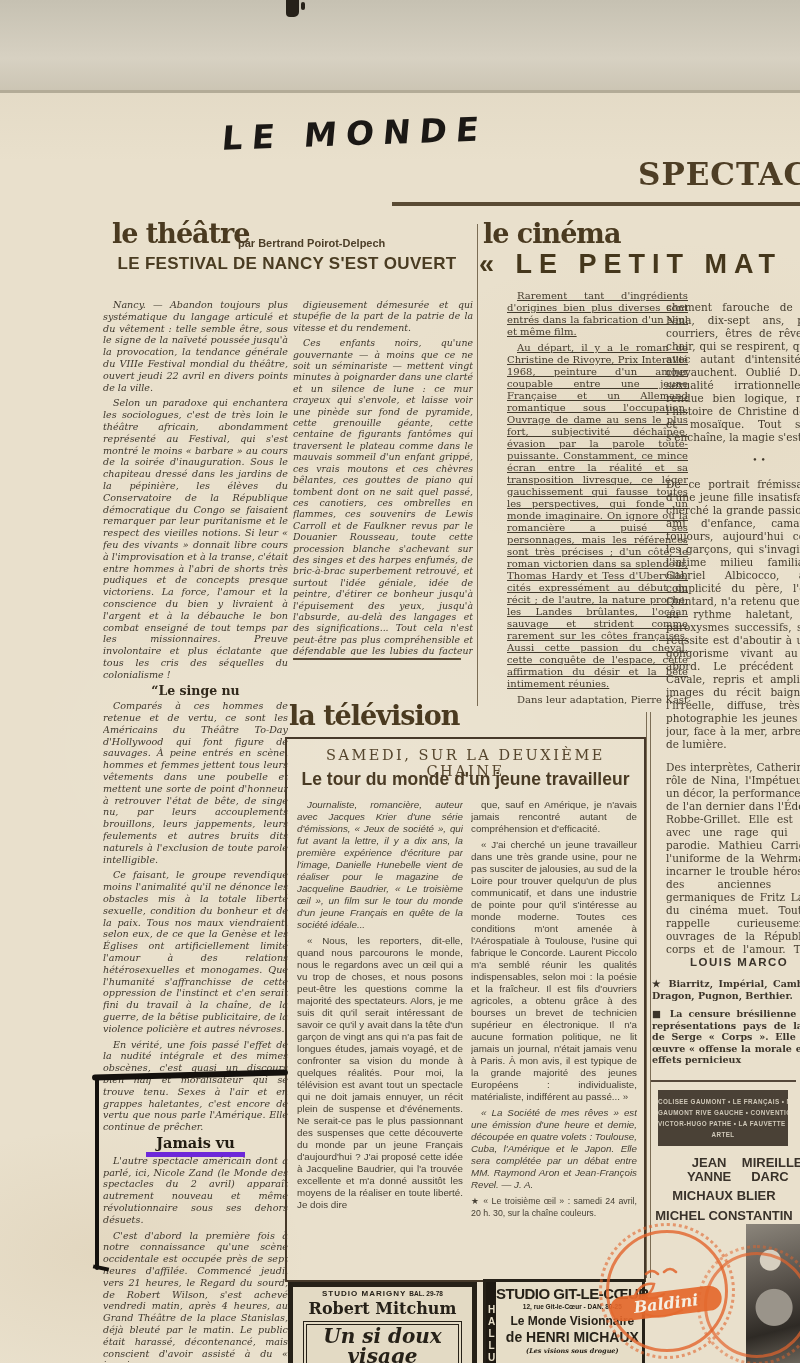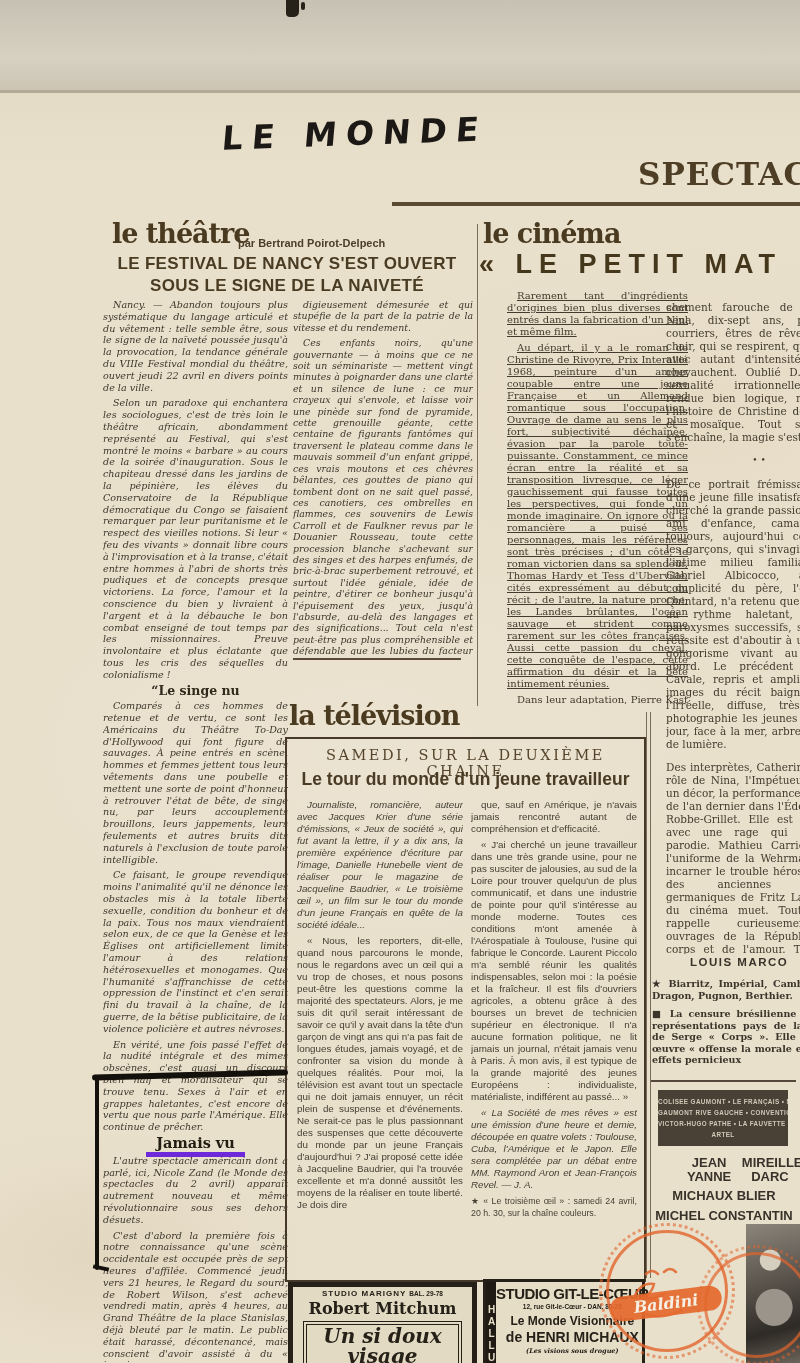--- a/index.html
+++ b/index.html
@@ -130,21 +130,20 @@
   <div class="blot"></div>
   <div class="blot2"></div>
 
   <div class="handwritten">LE MONDE</div>
   <div class="masthead">SPECTAC</div>
   <div class="masthead-rule"></div>
 
   <div class="sec-title" style="left:112px;top:218px;">le théâtre</div>
   <div class="byline">par Bertrand Poirot-Delpech</div>
   <div class="t-headline" style="top:254px;">LE FESTIVAL DE NANCY S'EST OUVERT</div>
-  <div class="t-headline" style="top:276px;">SOUS LE SIGNE DE LA NAIVETÉ</div>
 
   <div class="col serif-it" style="left:103px;top:299px;width:185px;height:1064px;">
     <p>Nancy. — Abandon toujours plus systématique du langage articulé et du vêtement : telle semble être, sous le signe de la naïveté poussée jusqu'à la provocation, la tendance générale du VIIIe Festival mondial du théâtre, ouvert jeudi 22 avril en divers points de la ville.</p>
     <p>Selon un paradoxe qui enchantera les sociologues, c'est de très loin le théâtre africain, abondamment représenté au Festival, qui s'est montré le moins « barbare » au cours de la soirée d'inauguration. Sous le chapiteau dressé dans les jardins de la pépinière, les élèves du Conservatoire de la République démocratique du Congo se faisaient remarquer par leur puritanisme et le respect des vieilles notions. Si leur « feu des vivants » donnait libre cours à l'improvisation et à la transe, c'était entre hommes à l'abri de shorts très pudiques et de concepts presque victoriens. La force, l'amour et la conscience du bien y livraient à l'argent et à la débauche le bon combat enseigné de tout temps par les missionnaires. Preuve involontaire et plus éclatante que tous les cris des séquelles du colonialisme !</p>
     <p class="sub1">“Le singe nu</p>
     <p>Comparés à ces hommes de retenue et de vertu, ce sont les Américains du Théâtre To-Day d'Hollywood qui font figure de sauvages. À peine entrés en scène, hommes et femmes jettent tous leurs vêtements dans une poubelle et mettent une sorte de point d'honneur à retrouver l'état de bête, de singe nu, par leurs accouplements brouillons, leurs jappements, leurs feulements et autres bruits dits naturels à l'exclusion de toute parole intelligible.</p>
     <p>Ce faisant, le groupe revendique moins l'animalité qu'il ne dénonce les obstacles mis à la totale liberté sexuelle, condition du bonheur et de la paix. Tous nos maux viendraient, selon eux, de ce que la Genèse et les Églises ont artificiellement limité l'amour à des relations hétérosexuelles et monogames. Que l'humanité s'affranchisse de cette oppression de l'instinct et c'en serait fini du travail à la chaîne, de la guerre, de la bêtise publicitaire, de la violence policière et autres névroses.</p>
     <p>En vérité, une fois passé l'effet de la nudité intégrale et des mimes obscènes, c'est quasi un discours bien naïf et moralisateur qui se trouve tenu. Sexes à l'air et en grappes haletantes, c'est encore de vertu que nous parle l'Amérique. Elle continue de prêcher.</p>
     <p class="sub2"><span>Jamais vu</span></p>
     <p>L'autre spectacle américain dont a parlé, ici, Nicole Zand (le Monde des spectacles du 2 avril) apparaît autrement nouveau et même révolutionnaire sous ses dehors désuets.</p>

